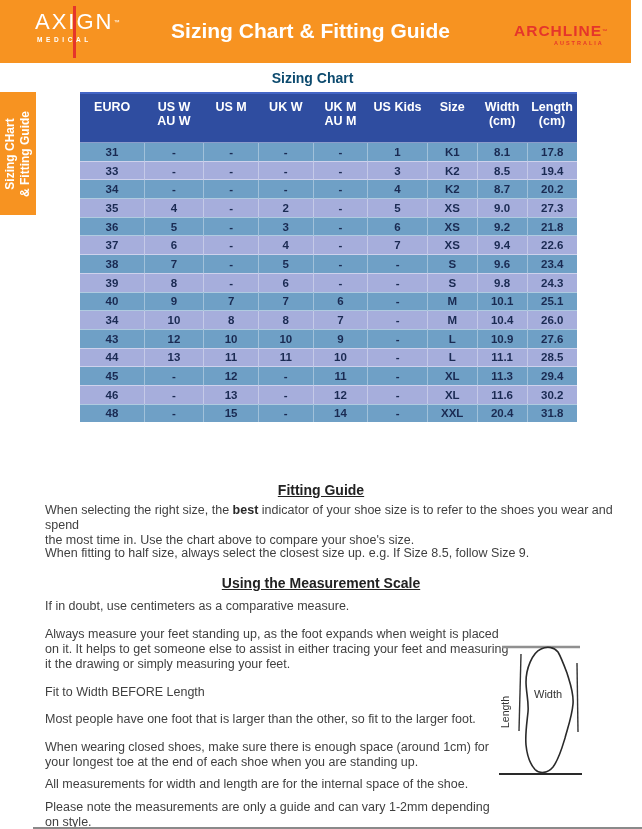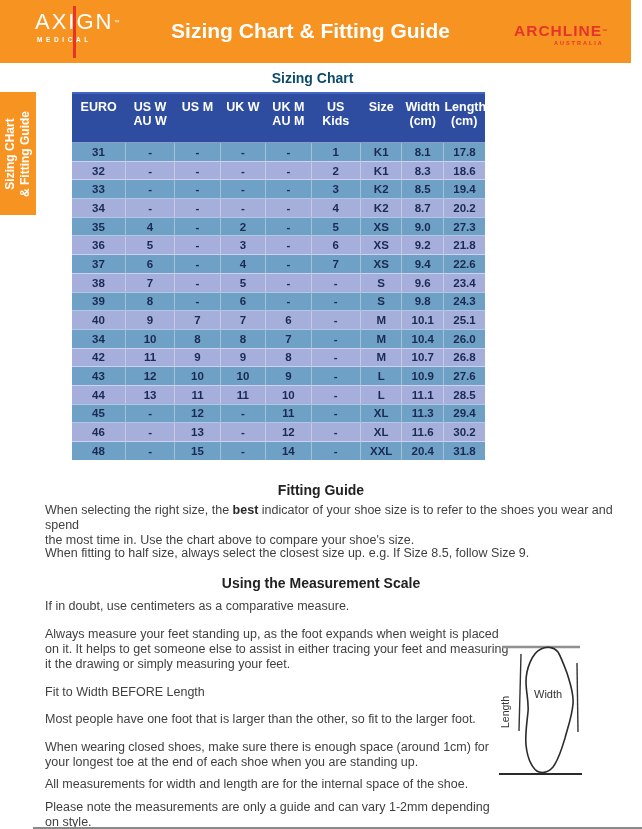--- a/index.html
+++ b/index.html
@@ -19,25 +19,25 @@
   .archline{position:absolute;left:514px;top:23px;color:var(--brand-red);}
   .archline-name{font-size:15.5px;font-weight:600;letter-spacing:1px;line-height:16px;}
   .archline-tm{font-size:5.5px;vertical-align:top;}
   .archline-sub{font-size:5.5px;font-weight:bold;letter-spacing:2px;margin-left:40px;margin-top:1px;}
   
   .side-tab{position:absolute;left:0;top:92px;width:36px;height:123px;background:var(--orange);}
   .side-tab-label{position:absolute;left:50%;top:50%;width:122px;
     transform:translate(-50%,-50%) rotate(-90deg);
     color:#fff;font-size:12px;font-weight:bold;line-height:1.25;text-align:center;white-space:pre-line;}
   
-  .section-title{position:absolute;left:0;right:0;text-align:center;font-size:14px;font-weight:bold;color:#222;}
+  .section-title{position:absolute;left:0;right:0;text-align:center;font-size:14px;font-weight:bold;color:#222;text-decoration:underline;}
   .chart-title{position:absolute;left:72px;width:481px;top:70px;text-align:center;
     font-size:14px;font-weight:bold;color:#0c4a6e;}
   
-  .sizing-table{position:absolute;left:72px;top:92px;width:413px;
+  .sizing-table{position:absolute;left:80px;top:92px;width:497px;
     border-collapse:collapse;table-layout:fixed;}
   .sizing-table th{
     background:var(--thead-bg);border-top:2.5px solid var(--thead-hl);
     color:#fff;font-size:12.5px;font-weight:bold;height:41px;
     vertical-align:top;padding-top:6px;text-align:center;line-height:14px;}
   .sizing-table th span{display:block;}
   .sizing-table td{
     height:17.7px;padding:0;text-align:center;vertical-align:middle;
     font-size:11.5px;font-weight:bold;color:var(--cell-text);
     border-top:1px solid rgba(255,255,255,.45);}
@@ -123,31 +123,20 @@
           <td>-</td>
           <td>-</td>
           <td>-</td>
           <td>-</td>
           <td>1</td>
           <td>K1</td>
           <td>8.1</td>
           <td>17.8</td>
         </tr>
         <tr>
-          <td>32</td>
-          <td>-</td>
-          <td>-</td>
-          <td>-</td>
-          <td>-</td>
-          <td>2</td>
-          <td>K1</td>
-          <td>8.3</td>
-          <td>18.6</td>
-        </tr>
-        <tr>
           <td>33</td>
           <td>-</td>
           <td>-</td>
           <td>-</td>
           <td>-</td>
           <td>3</td>
           <td>K2</td>
           <td>8.5</td>
           <td>19.4</td>
         </tr>
@@ -231,31 +220,20 @@
         <tr>
           <td>34</td>
           <td>10</td>
           <td>8</td>
           <td>8</td>
           <td>7</td>
           <td>-</td>
           <td>M</td>
           <td>10.4</td>
           <td>26.0</td>
-        </tr>
-        <tr>
-          <td>42</td>
-          <td>11</td>
-          <td>9</td>
-          <td>9</td>
-          <td>8</td>
-          <td>-</td>
-          <td>M</td>
-          <td>10.7</td>
-          <td>26.8</td>
         </tr>
         <tr>
           <td>43</td>
           <td>12</td>
           <td>10</td>
           <td>10</td>
           <td>9</td>
           <td>-</td>
           <td>L</td>
           <td>10.9</td>

